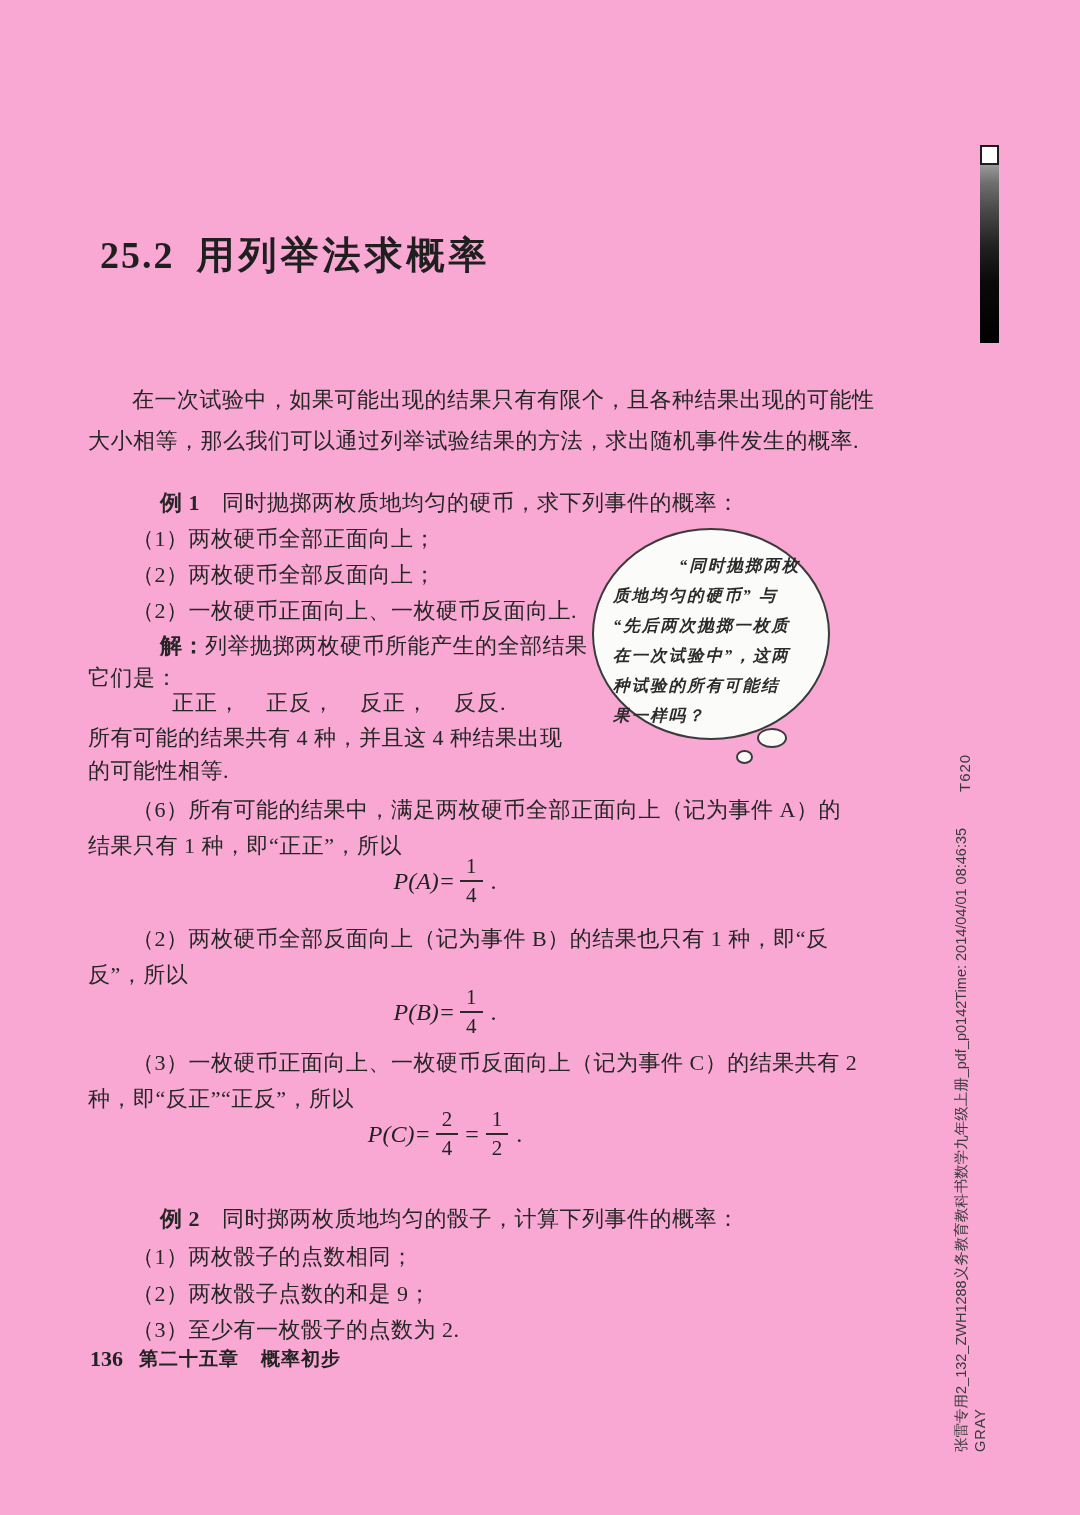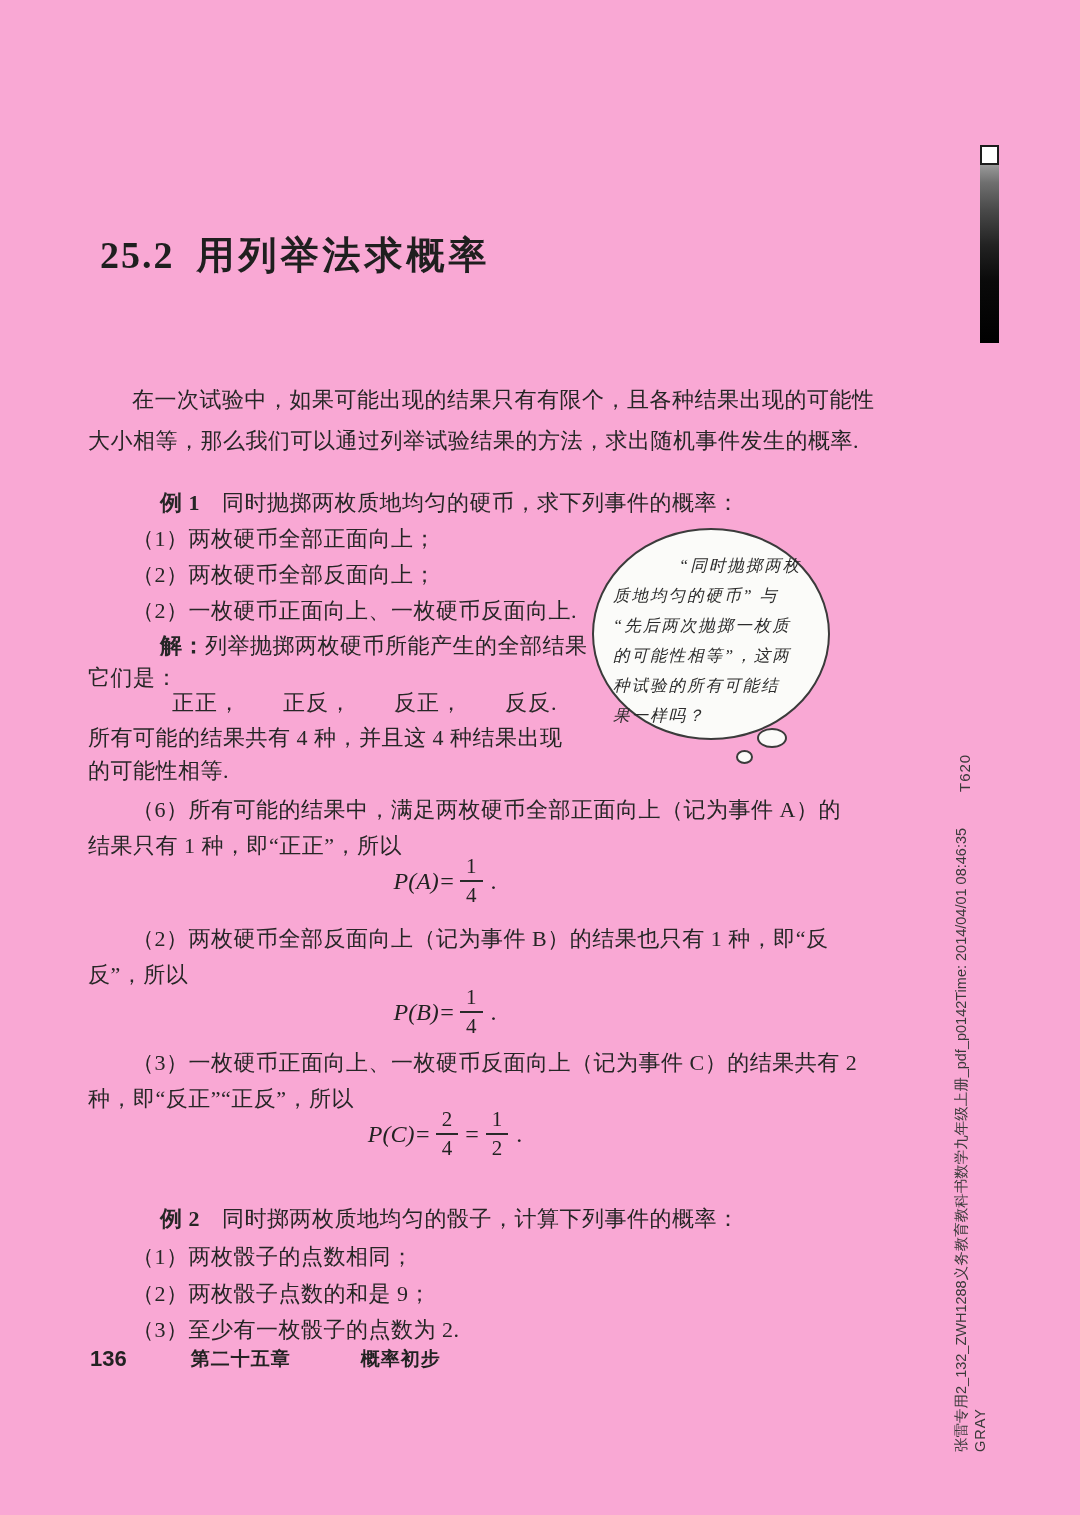--- a/index.html
+++ b/index.html
@@ -26,21 +26,21 @@
     left:100px;top:230px;
     font-size:38px;
     font-weight:600;
     letter-spacing:4px;
     color:#1f1f1f;
   }
   .title .num{letter-spacing:2px;margin-right:22px;}
   .outcomes{
     position:absolute;
     display:flex;
-    gap:42px;
+    gap:25px;
     font-size:22px;
     letter-spacing:1px;
   }
   .formula{
     position:absolute;
     left:88px;width:714px;
     display:flex;
     justify-content:center;
     align-items:center;
     font-size:24px;
@@ -72,21 +72,21 @@
   .bubble-text{
     position:absolute;
     left:613px;top:551px;
     width:202px;
     font-size:16.5px;
     line-height:30px;
     font-style:italic;
     letter-spacing:2px;
     color:#2b2b2b;
   }
-  .bubble-text .bl{white-space:nowrap;}
+  .bubble-text .bl{white-space:nowrap;font-weight:bold;}
   .bubble-text .bl.indent{padding-left:66px;}
   .tail-circle{
     position:absolute;
     border:2px solid #3b3b3b;
     border-radius:50%;
     background:#fbfbf9;
   }
   
   .vert{
     position:absolute;
@@ -109,23 +109,22 @@
   }
   .graybar .ramp{
     width:100%;height:178px;
     background:linear-gradient(180deg,#9a9a9a 0%,#6f6f6f 10%,#4a4a4a 25%,#222 45%,#0a0a0a 65%,#000 100%);
   }
   .footer{
     position:absolute;
     left:90px;top:1346px;
     display:flex;
     align-items:flex-start;
-    font-family:Liberation Sans, sans-serif;
+    font-family:Liberation Serif, serif;
     color:#222;
-    gap:48px;
   }
   .footer .pg{font-size:22px;font-weight:700;margin-right:16px;}
   .footer .ch{font-size:19px;font-weight:600;margin-right:22px;letter-spacing:1px;}
   .footer .sec{font-size:19px;font-weight:600;letter-spacing:1px;}
 </style>
 </head>
 <body>
 
 <div class="page">
 
@@ -204,21 +203,21 @@
     <span class="f-tail">.</span>
   </div>
 
   <div class="bubble-cloud"></div>
   <div class="tail-circle" style="left:757px;top:728px;width:26px;height:16px;"></div>
   <div class="tail-circle" style="left:736px;top:750px;width:13px;height:10px;"></div>
   <div class="bubble-text">
     <div class="bl indent">“同时抛掷两枚</div>
     <div class="bl">质地均匀的硬币” 与</div>
     <div class="bl">“先后两次抛掷一枚质</div>
-    <div class="bl">的可能性相等”，这两</div>
+    <div class="bl">在一次试验中”，这两</div>
     <div class="bl">种试验的所有可能结</div>
     <div class="bl">果一样吗？</div>
   </div>
 
   <div class="ln" style="left:132px;top:1202px;">
     <span class="bold">例 2</span><span class="lbl-gap">同时掷两枚质地均匀的骰子，计算下列事件的概率：</span>
   </div>
   <div class="ln" style="left:132px;top:1240px;">（1）两枚骰子的点数相同；</div>
   <div class="ln" style="left:132px;top:1277px;">（2）两枚骰子点数的和是 9；</div>
   <div class="ln" style="left:132px;top:1313px;">（3）至少有一枚骰子的点数为 2.</div>

